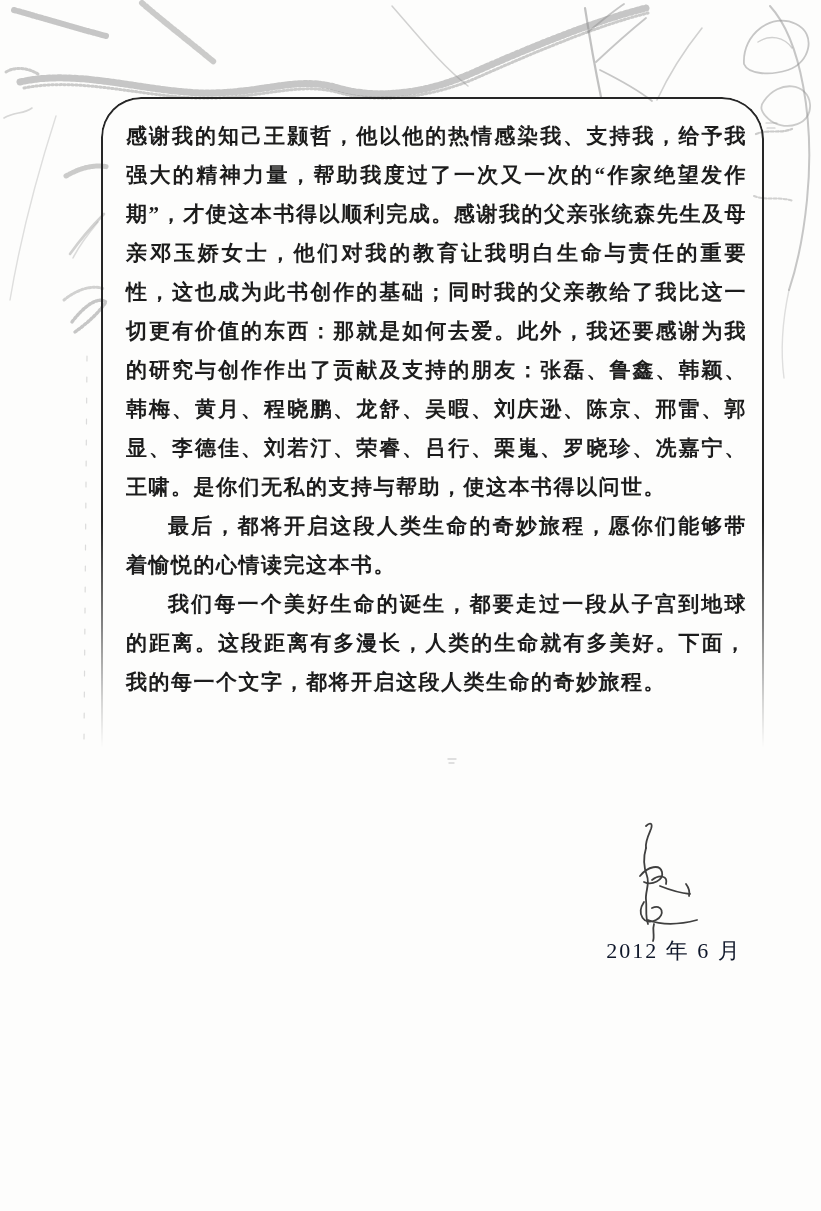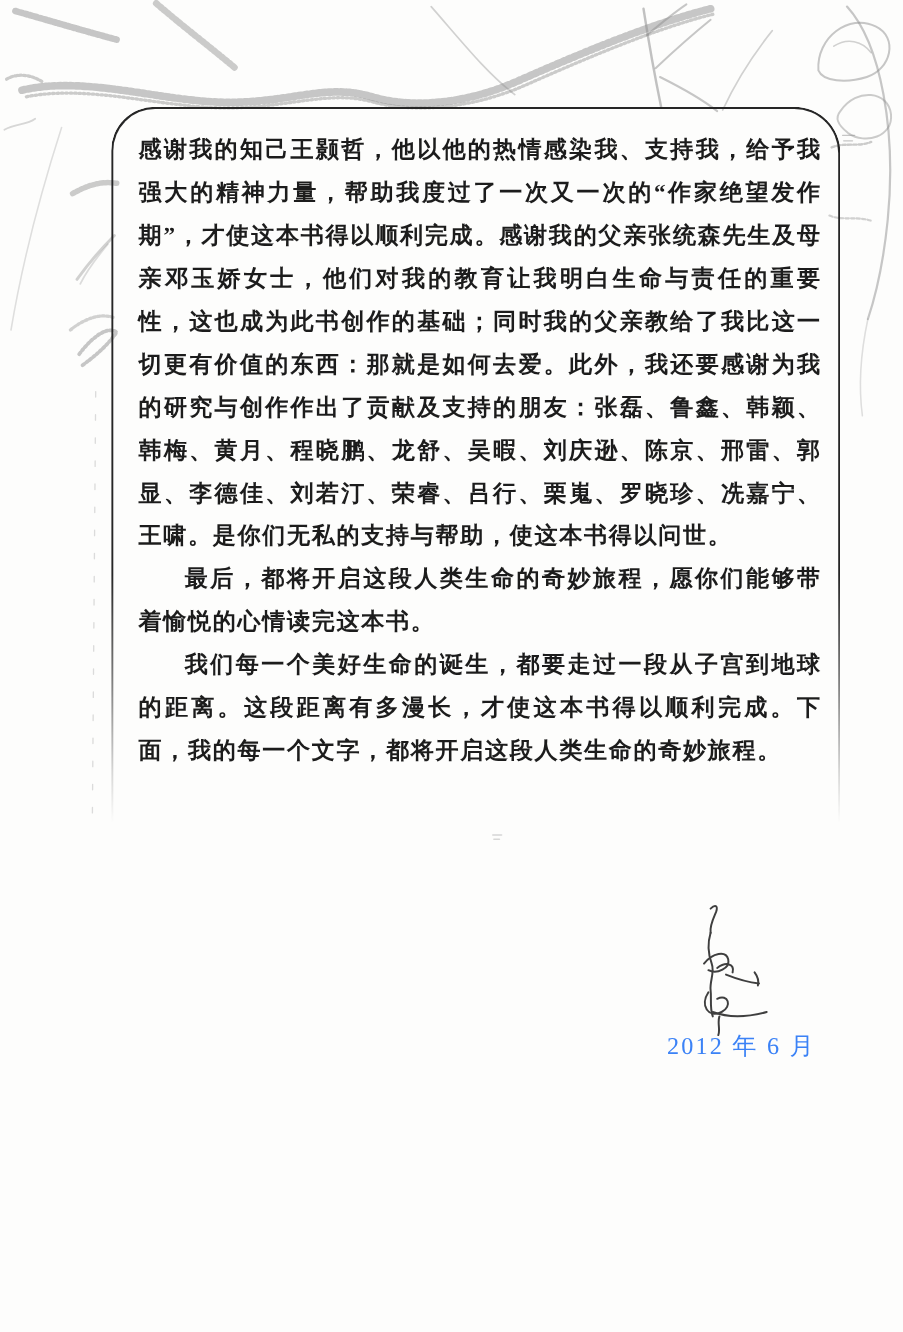--- a/index.html
+++ b/index.html
@@ -44,21 +44,21 @@
   .content p.indent{text-indent:2em;}
   .signature{
     position:absolute;left:610px;top:808px;
     width:110px;height:145px;
   }
   .date{
     position:absolute;
     left:574px;top:936px;
     width:200px;
     text-align:center;
-    color:#3b82f6;
+    color:#0f172a;
     font-size:22px;
     letter-spacing:2px;
     font-family:"Liberation Serif", serif;
   }
 </style>
 </head>
 <body>
 
 <div class="page">
 
@@ -101,21 +101,21 @@
 
       <path d="M 448 759 h 8 M 449 763 h 5" stroke-width="1.4" opacity=".35"></path>
     </g>
   </svg>
 
   <div class="frame"></div>
 
   <div class="content">
     <p>感谢我的知己王颢哲，他以他的热情感染我、支持我，给予我强大的精神力量，帮助我度过了一次又一次的“作家绝望发作期”，才使这本书得以顺利完成。感谢我的父亲张统森先生及母亲邓玉娇女士，他们对我的教育让我明白生命与责任的重要性，这也成为此书创作的基础；同时我的父亲教给了我比这一切更有价值的东西：那就是如何去爱。此外，我还要感谢为我的研究与创作作出了贡献及支持的朋友：张磊、鲁鑫、韩颖、韩梅、黄月、程晓鹏、龙舒、吴暇、刘庆逊、陈京、邢雷、郭显、李德佳、刘若汀、荣睿、吕行、栗嵬、罗晓珍、冼嘉宁、王啸。是你们无私的支持与帮助，使这本书得以问世。</p>
     <p class="indent">最后，都将开启这段人类生命的奇妙旅程，愿你们能够带着愉悦的心情读完这本书。</p>
-    <p class="indent">我们每一个美好生命的诞生，都要走过一段从子宫到地球的距离。这段距离有多漫长，才使这本书得以顺利完成。下面，我的每一个文字，都将开启这段人类生命的奇妙旅程。</p>
+    <p class="indent">我们每一个美好生命的诞生，都要走过一段从子宫到地球的距离。这段距离有多漫长，人类的生命就有多美好。下面，我的每一个文字，都将开启这段人类生命的奇妙旅程。</p>
   </div>
 
   <svg class="signature" viewBox="610 808 110 145" aria-hidden="true">
     <g stroke="#2b2b2b" fill="none" stroke-width="1.8" stroke-linecap="round" opacity=".9">
       <path d="M 646 826 C 650 822 653 823 651 829 C 648 836 645 842 646 848"></path>
       <path d="M 646 848 C 643 858 644 868 647 876 C 650 884 645 892 646 900 C 647 908 645 916 648 924"></path>
       <path d="M 640 876 C 648 866 660 864 662 872 C 664 880 652 886 644 882"></path>
       <path d="M 652 880 C 660 874 668 876 666 884"></path>
       <path d="M 660 886 C 670 890 680 893 690 894"></path>
       <path d="M 686 884 C 689 888 690 892 689 896"></path>

